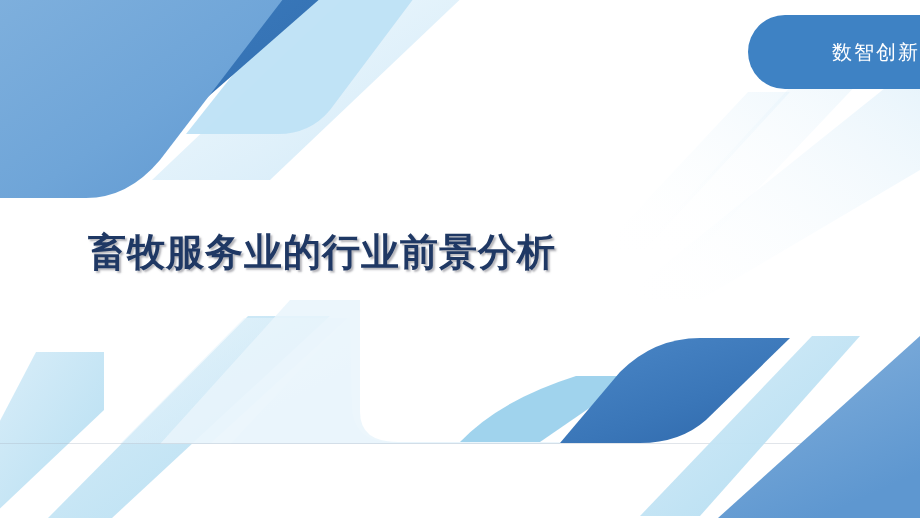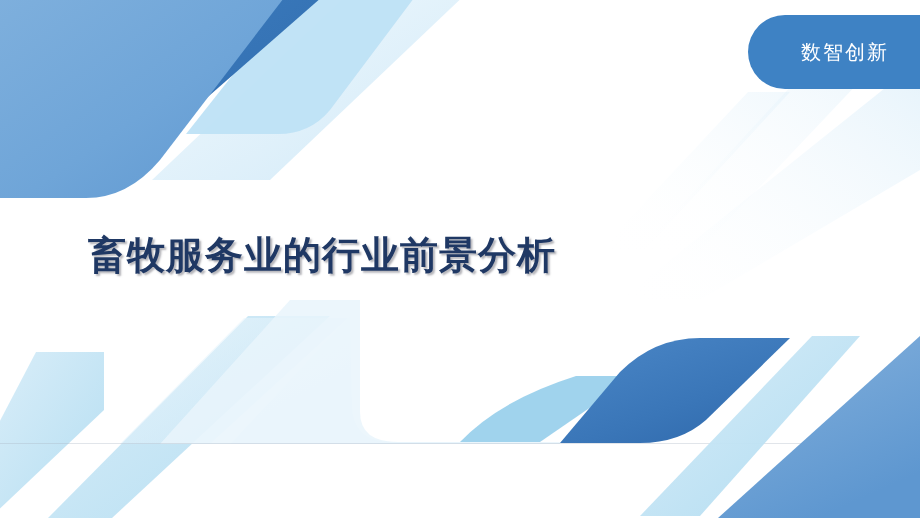--- a/index.html
+++ b/index.html
@@ -32,21 +32,21 @@
     background: #3E82C4;
     border-top-left-radius: 37px;
     border-bottom-left-radius: 37px;
     border-top-right-radius: 0;
     border-bottom-right-radius: 0;
     box-sizing: border-box;
     padding-left: 22px;
     display: flex;
     flex-direction: column;
     justify-content: center;
-    align-items: center;
+    align-items: flex-end;
   }
   .badge-line {
     color: #ffffff;
     font-size: 20px;
     line-height: 26px;
     letter-spacing: 2px;
     font-weight: 400;
     white-space: nowrap;
     font-family: "DejaVu Sans", "Liberation Sans", sans-serif;
   }
@@ -54,21 +54,21 @@
     position: absolute;
     left: 88px;
     top: 228px;
     font-size: 38px;
     line-height: 54px;
     font-weight: bold;
     color: #1F3864;
     letter-spacing: 1px;
     white-space: nowrap;
     text-shadow: 2px 2px 2px rgba(120,120,130,0.55);
-    font-family: Liberation Serif, serif;
+    font-family: Liberation Mono, monospace;
   }
 </style>
 </head>
 <body>
 
 <div id="slide">
 
   <svg id="bg-art" viewBox="0 0 920 518" width="920" height="518" xmlns="http://www.w3.org/2000/svg">
     <defs>
       <linearGradient id="gMed" x1="0" y1="0" x2="1" y2="1">

